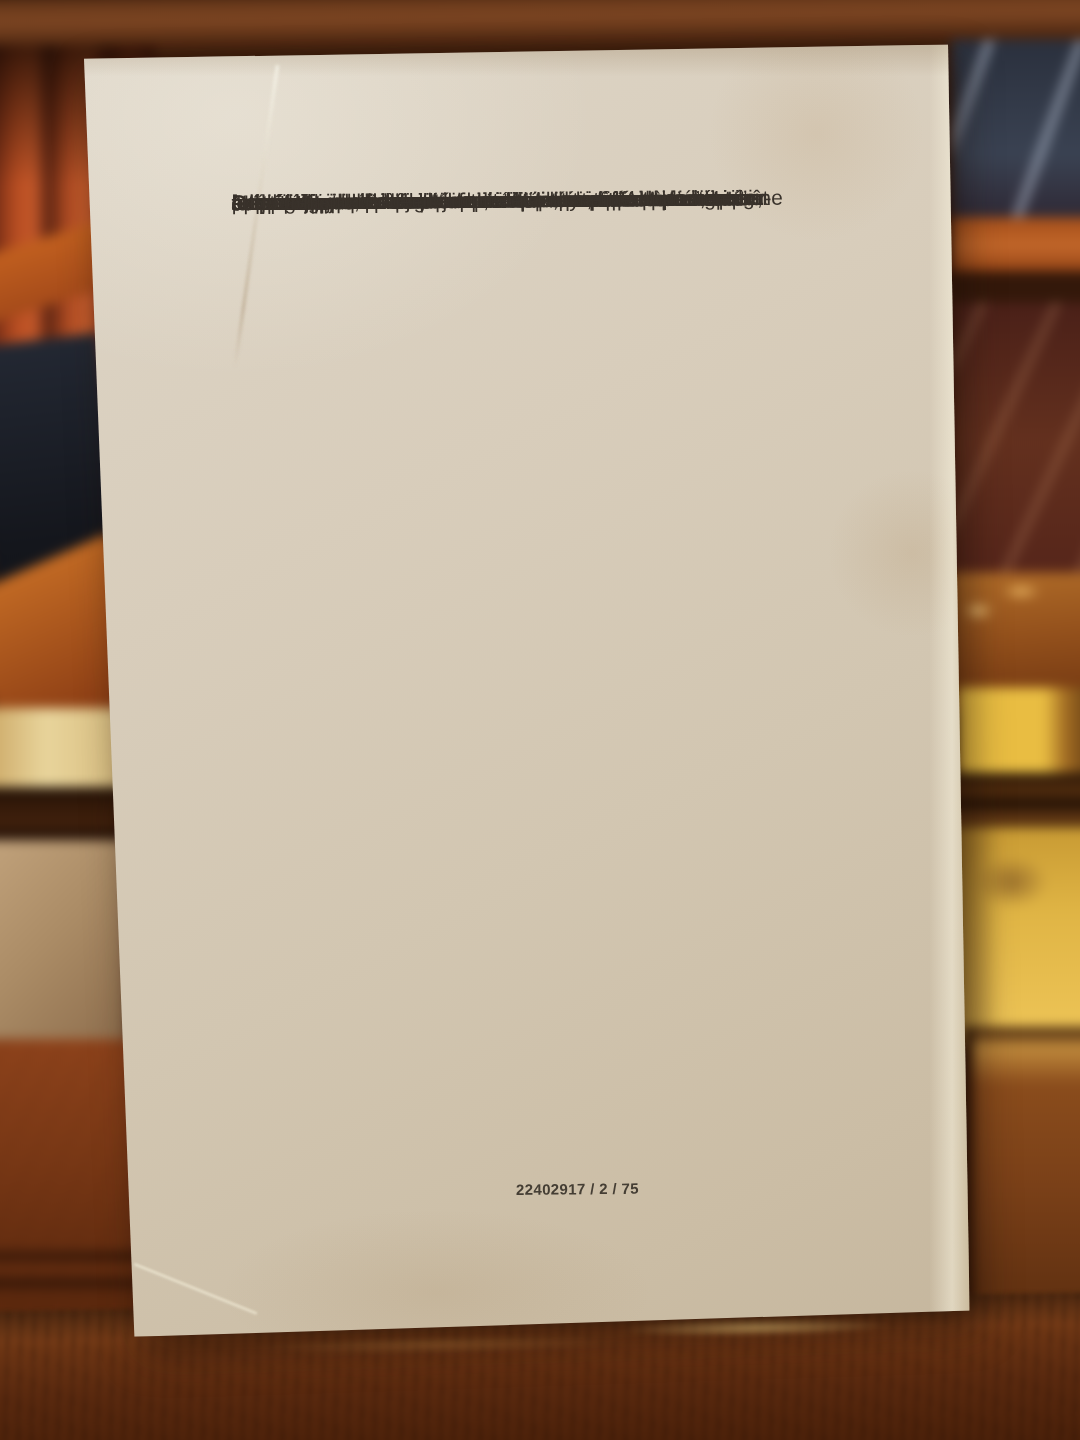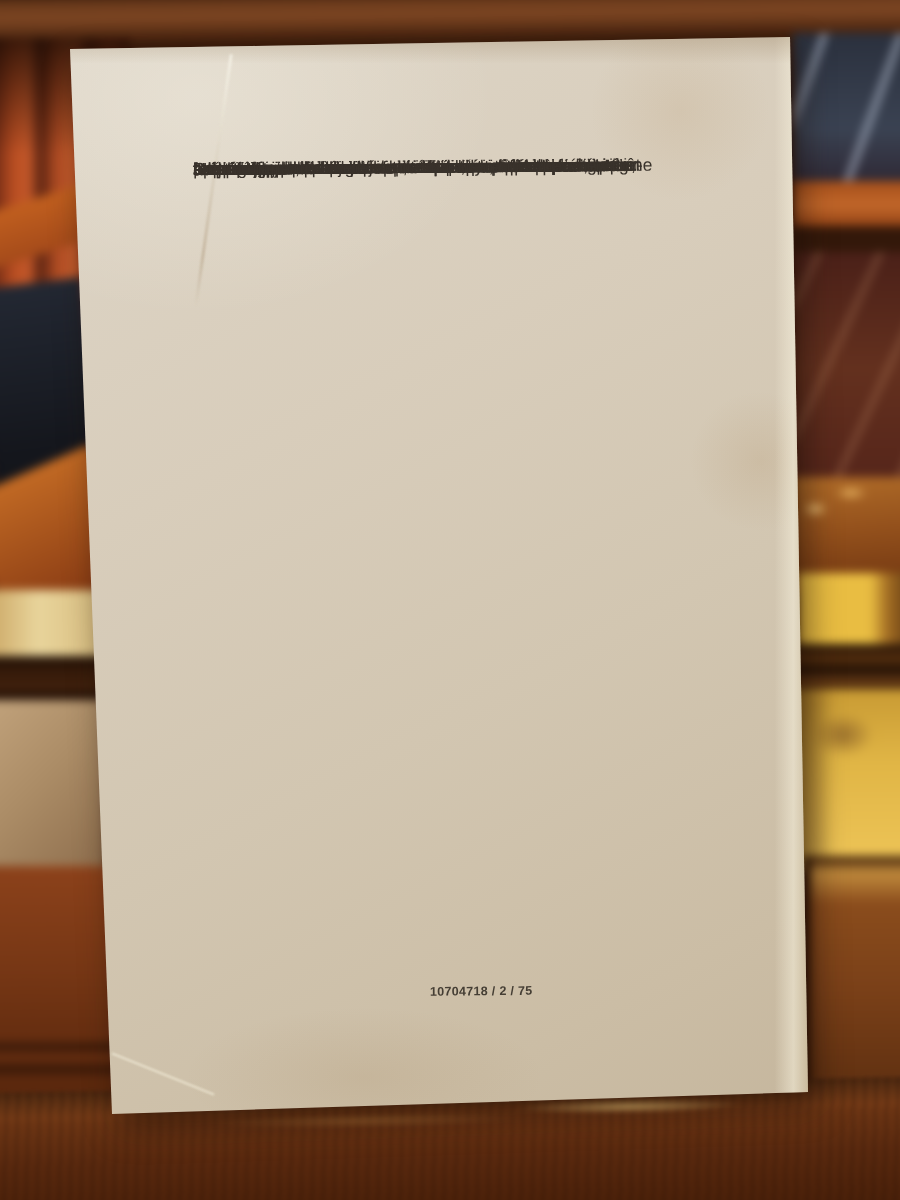--- a/index.html
+++ b/index.html
@@ -196,18 +196,18 @@
             <div class="line">
               <span>appréhension nouvelle de ce discours, une appréhension</span>
             </div>
             <div class="line">
               <span>temporelle par le lecteur qui devient maître d’œuvre et</span>
             </div>
             <div class="line last">
               <span>créent d’art.</span>
             </div>
           </div>
-        <div class="code">10704718 / 2 / 75</div>
+        <div class="code">22402917 / 2 / 75</div>
       </div>
     </div>
   </div>
 
 </div>
 
 </body></html>

